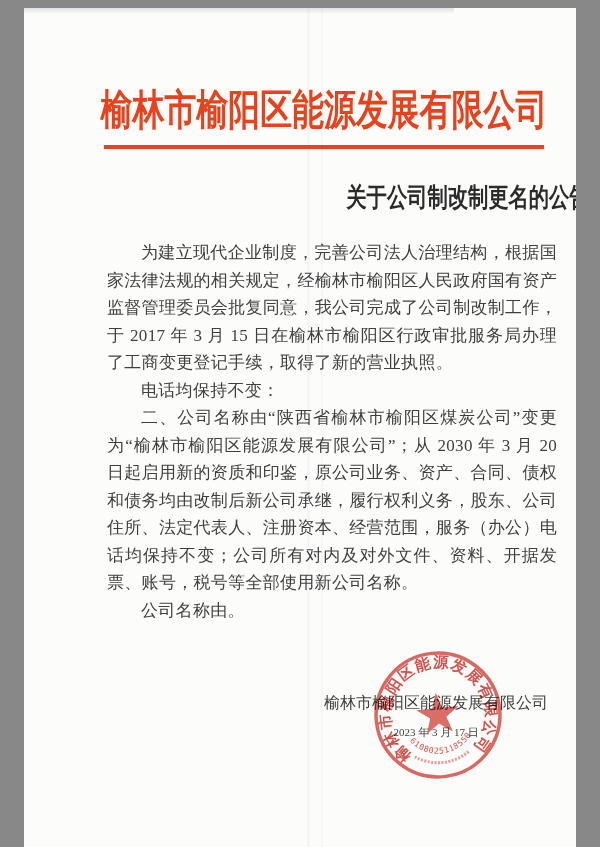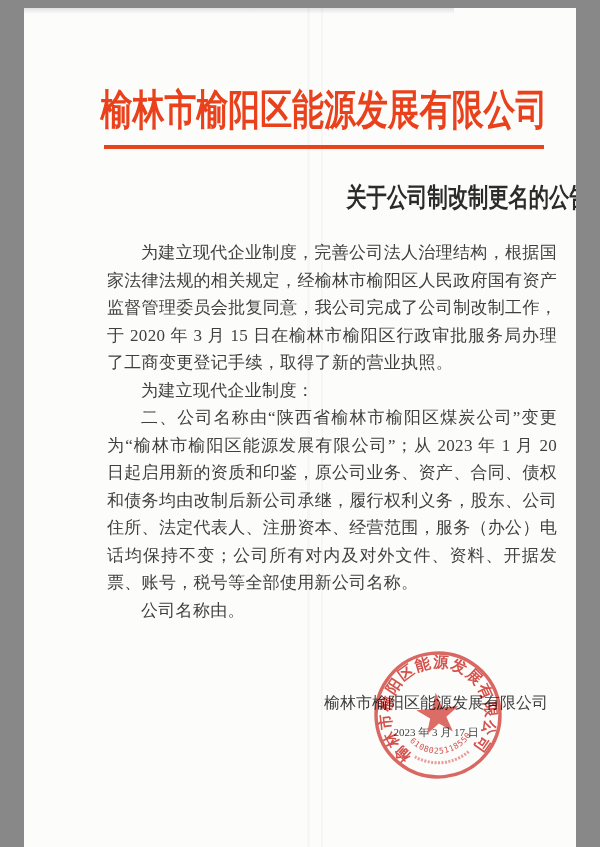--- a/index.html
+++ b/index.html
@@ -105,23 +105,23 @@
     <span class="txt">榆林市榆阳区能源发展有限公司</span>
   </div>
 
   <div class="red-rule"></div>
 
   <div class="doc-title">
     <span class="txt">关于公司制改制更名的公告</span>
   </div>
 
   <div class="body-text">
-    <p>为建立现代企业制度，完善公司法人治理结构，根据国家法律法规的相关规定，经榆林市榆阳区人民政府国有资产监督管理委员会批复同意，我公司完成了公司制改制工作，于 2020 年 3 月 15 日在榆林市榆阳区行政审批服务局办理了工商变更登记手续，取得了新的营业执照。</p>
-    <p>为建立现代企业制度：</p>
-    <p>二、公司名称由“陕西省榆林市榆阳区煤炭公司”变更为“榆林市榆阳区能源发展有限公司”；从 2023 年 1 月 20 日起启用新的资质和印鉴，原公司业务、资产、合同、债权和债务均由改制后新公司承继，履行权利义务，股东、公司住所、法定代表人、注册资本、经营范围，服务（办公）电话均保持不变；公司所有对内及对外文件、资料、开据发票、账号，税号等全部使用新公司名称。</p>
+    <p>为建立现代企业制度，完善公司法人治理结构，根据国家法律法规的相关规定，经榆林市榆阳区人民政府国有资产监督管理委员会批复同意，我公司完成了公司制改制工作，于 2017 年 3 月 15 日在榆林市榆阳区行政审批服务局办理了工商变更登记手续，取得了新的营业执照。</p>
+    <p>电话均保持不变：</p>
+    <p>二、公司名称由“陕西省榆林市榆阳区煤炭公司”变更为“榆林市榆阳区能源发展有限公司”；从 2030 年 3 月 20 日起启用新的资质和印鉴，原公司业务、资产、合同、债权和债务均由改制后新公司承继，履行权利义务，股东、公司住所、法定代表人、注册资本、经营范围，服务（办公）电话均保持不变；公司所有对内及对外文件、资料、开据发票、账号，税号等全部使用新公司名称。</p>
     <p>公司名称由。</p>
   </div>
 
   <div class="sign-company">榆林市榆阳区能源发展有限公司</div>
   <div class="sign-date">2023 年 3 月 17 日</div>
 
   <div class="seal">
     <svg viewBox="0 0 130 130">
       <defs>
         <path id="sealTopArc" d="M 34.8,101 A 47,47 0 1 1 95.2,101" fill="none"></path>

